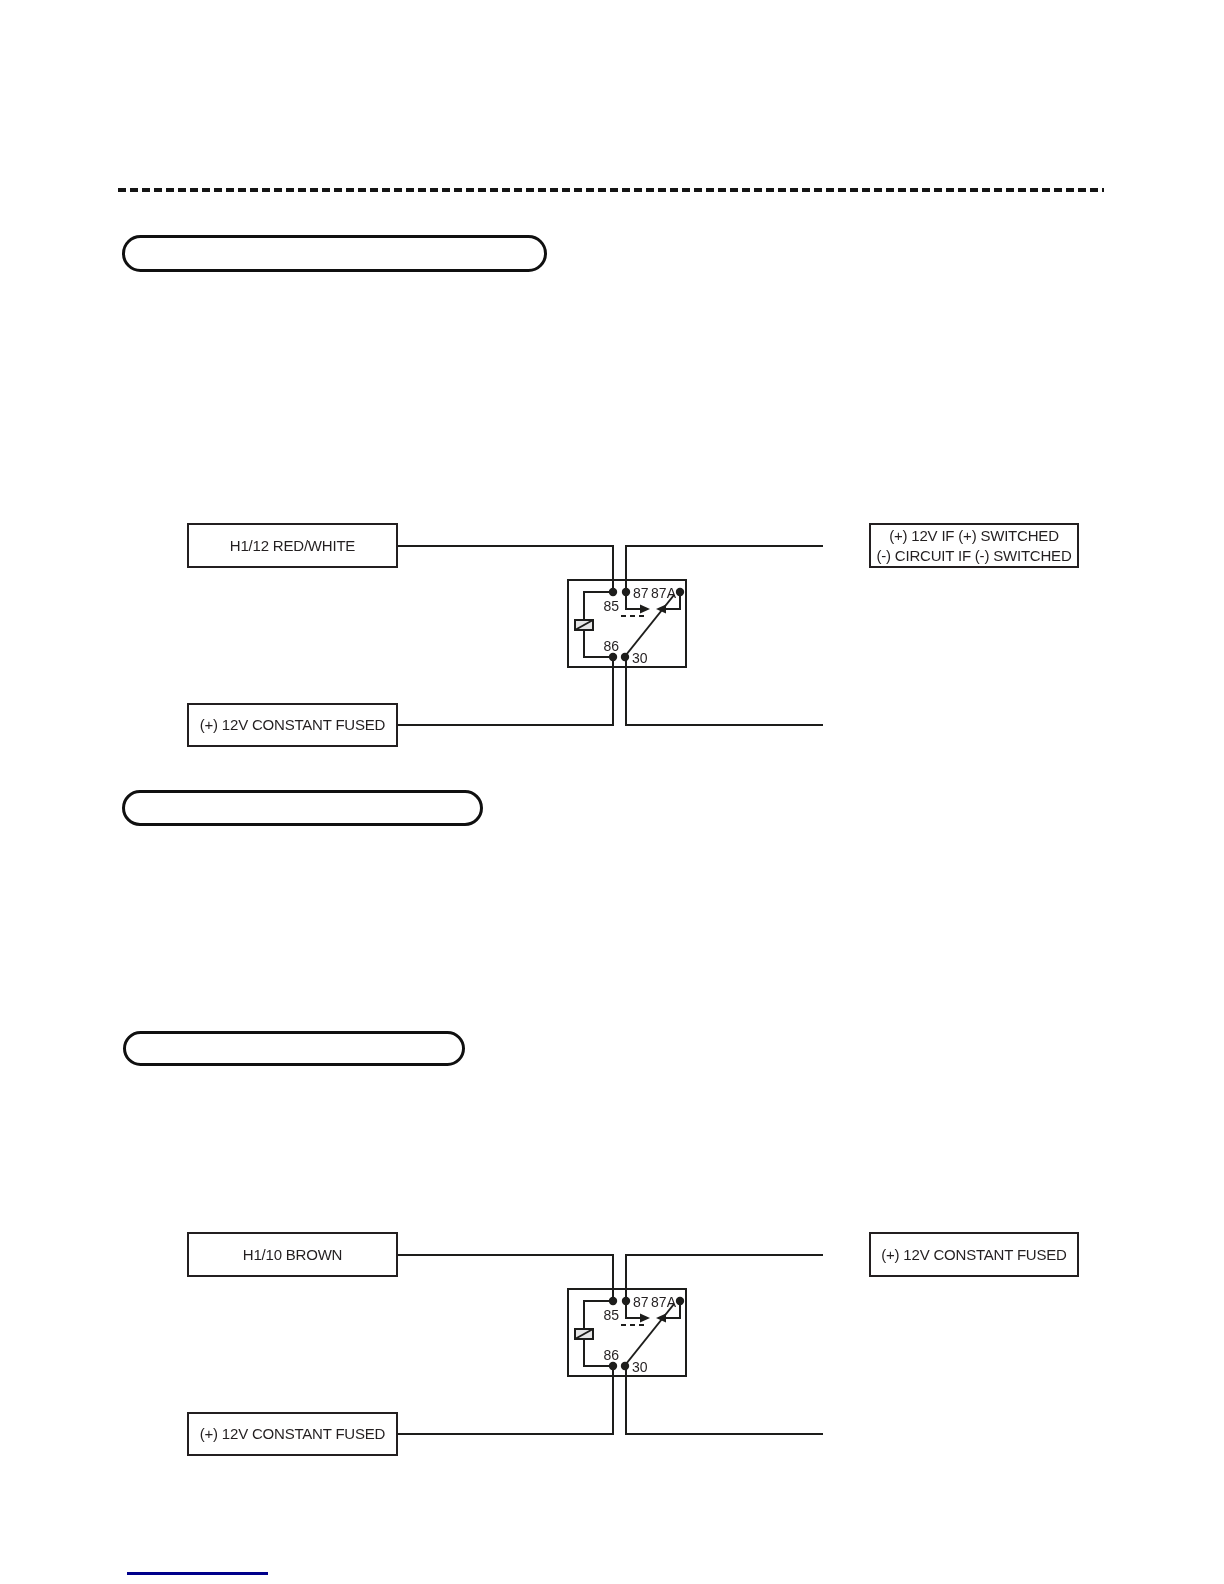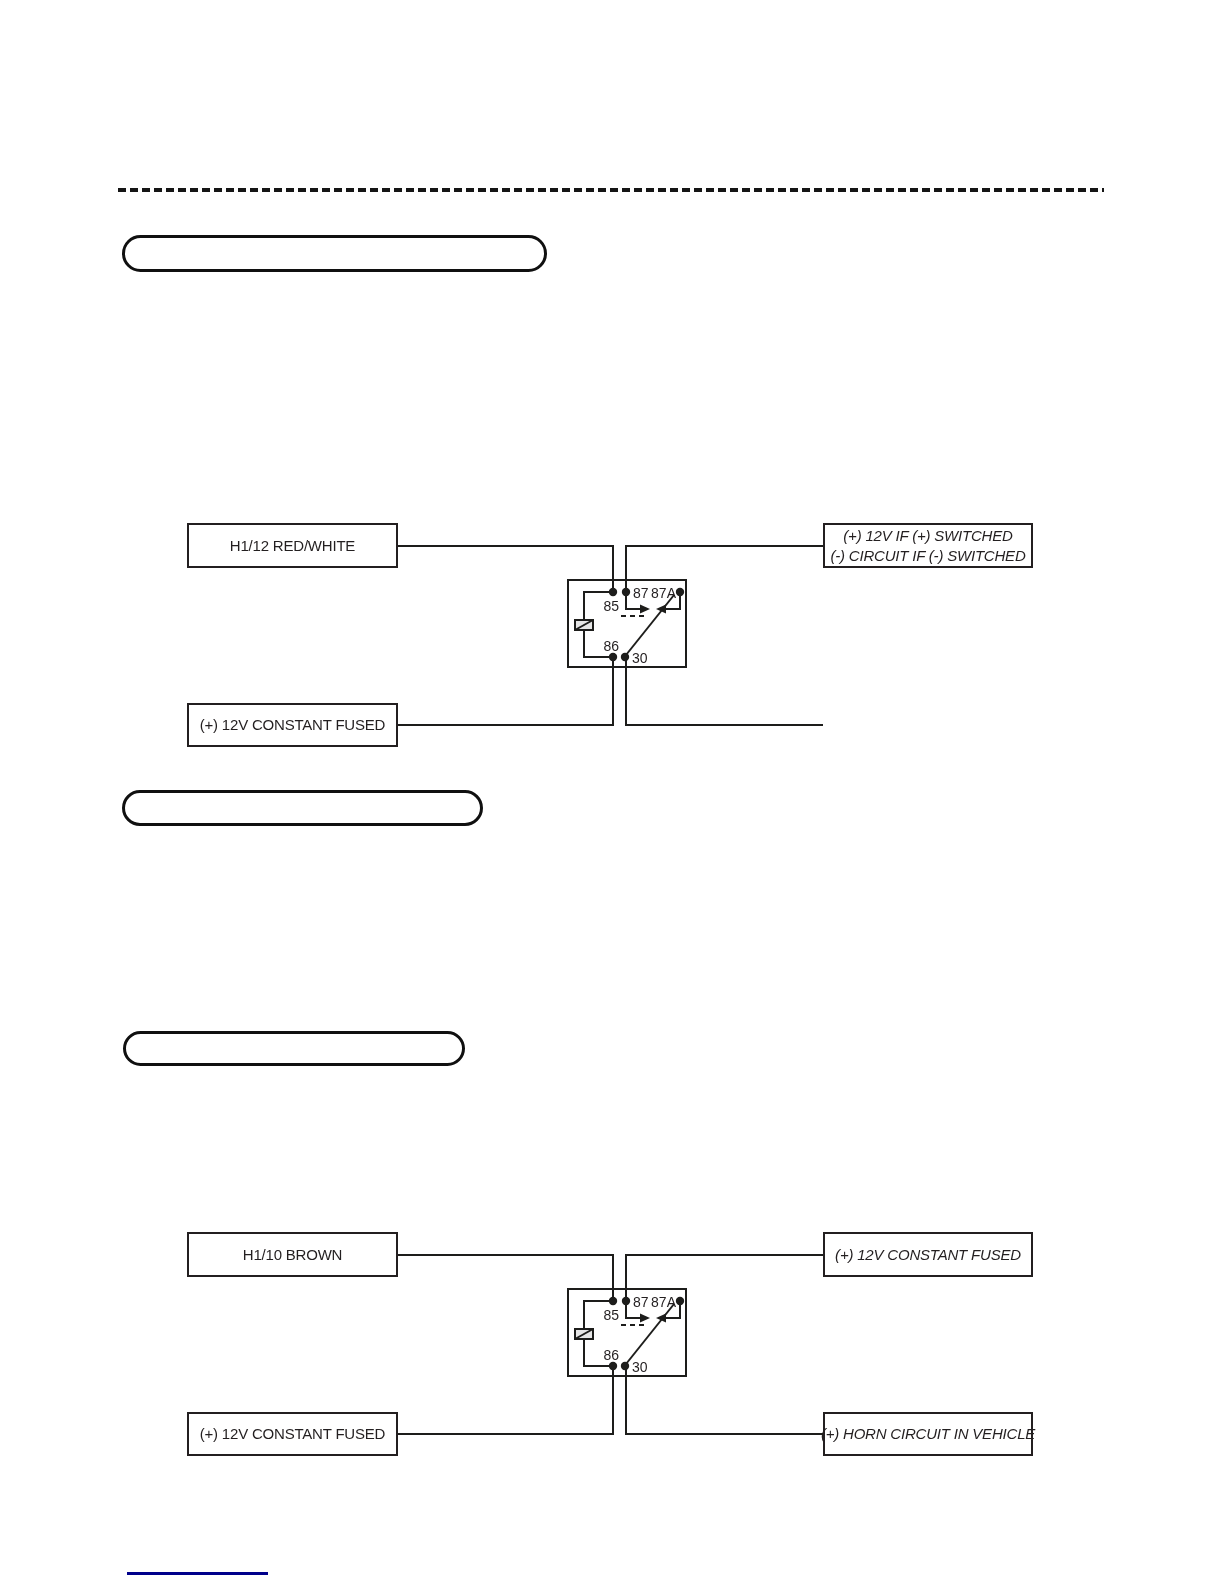--- a/index.html
+++ b/index.html
@@ -40,21 +40,21 @@
     align-items:center;
     justify-content:center;
     text-align:center;
     font-size:15px;
     line-height:20px;
     letter-spacing:-0.2px;
     color:#231f20;
     white-space:nowrap;
   }
   .lb-left  { left:187px; width:211px; }
-  .lb-right { left:823px; width:210px;font-style:italic; }
+  .lb-right { left:869px; width:210px; }
 
   .d1-top    { top:523px; height:45px; }
   .d1-bottom { top:703px; height:44px; }
   .d2-top    { top:1232px; height:45px; }
   .d2-bottom { top:1412px; height:44px; }
 
   svg.wiring {
     position:absolute;
     left:0; top:0;
     width:1224px; height:1584px;
@@ -95,23 +95,20 @@
   </div>
 
   <div class="label-box lb-left d2-top">
     <span>H1/10 BROWN</span>
   </div>
   <div class="label-box lb-right d2-top">
     <span>(+) 12V CONSTANT FUSED</span>
   </div>
   <div class="label-box lb-left d2-bottom">
     <span>(+) 12V CONSTANT FUSED</span>
-  </div>
-  <div class="label-box lb-right d2-bottom">
-    <span>(+) HORN CIRCUIT IN VEHICLE</span>
   </div>
 
   <svg class="wiring" viewBox="0 0 1224 1584" xmlns="http://www.w3.org/2000/svg">
 
     <g>
       <g stroke="#1d1d1b" stroke-width="2" fill="none">
         <path d="M398,546 H613 V592"></path>
         <path d="M823,546 H626 V592"></path>
         <path d="M398,725 H613 V657"></path>
         <path d="M823,725 H626 V657"></path>

